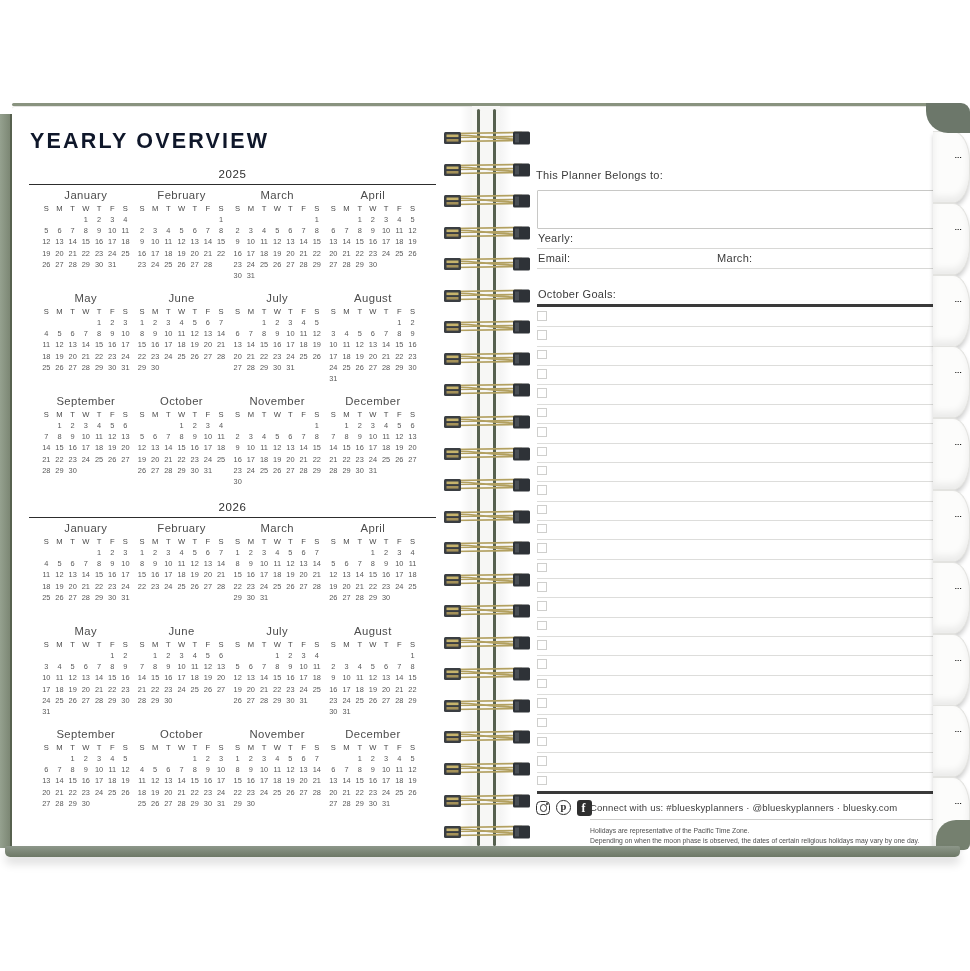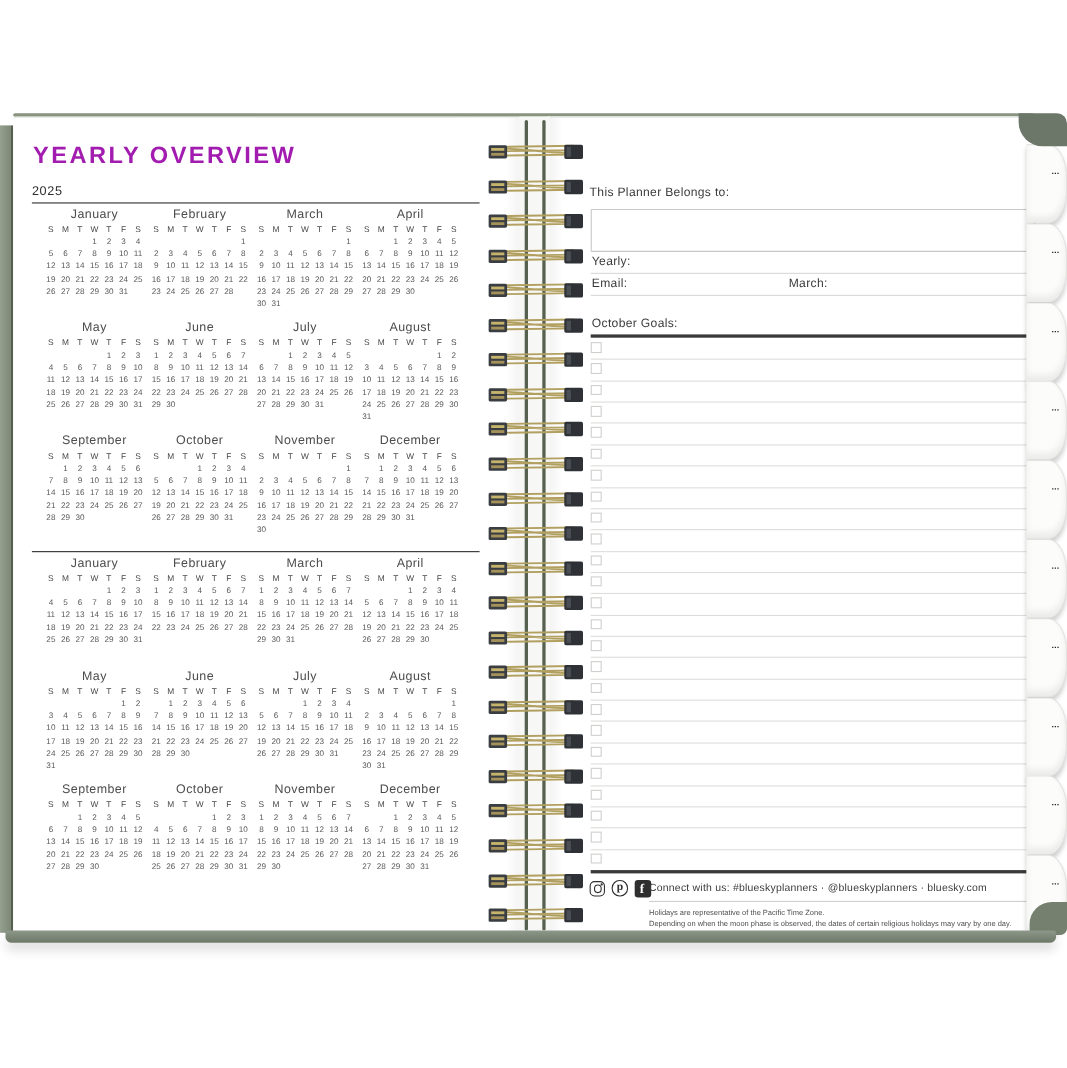--- a/index.html
+++ b/index.html
@@ -48,23 +48,23 @@
   .edge-tab{position:absolute;left:933px;width:37px;height:72px;background:#fcfcfb;
     border:1px solid #e3e3e0;border-left:none;
     border-radius:0 17px 17px 0 / 0 30px 30px 0;
     box-shadow:0 4px 4px rgba(0,0,0,0.18), inset 0 -5px 7px rgba(0,0,0,0.07);
     z-index:5;}
   .tab-mark{position:absolute;right:7px;top:22px;writing-mode:vertical-rl;
     font-size:7px;font-weight:bold;color:#1e1e1e;letter-spacing:1px;}
 
   
   .page-title{position:absolute;left:18px;top:22px;font-size:21.5px;font-weight:700;
-    letter-spacing:2.2px;color:#a21caf;}
+    letter-spacing:2.2px;color:#0f172a;}
   .year-block{position:absolute;left:17px;width:407px;}
-  .year-label{text-align:left;font-size:11.5px;color:#2e2e2e;height:16px;
+  .year-label{text-align:center;font-size:11.5px;color:#2e2e2e;height:16px;
     letter-spacing:0.6px;padding-bottom:3px;}
   .year-rule{border-top:1.6px solid #2d2d2d;}
   .months-grid{margin-top:4px;margin-left:9px;width:389px;display:grid;
     grid-template-columns:repeat(4,95.7px);grid-auto-rows:103px;justify-items:center;}
   .month{width:93px;text-align:center;}
   .month-name{font-size:11.3px;color:#4c4c4c;height:14px;letter-spacing:0.4px;}
   .dow-row,.week-row{display:flex;justify-content:center;}
   .cell{width:13.2px;font-size:7.4px;line-height:11.2px;color:#585858;text-align:center;}
   .dow-row .cell{color:#474747;font-size:7.6px;line-height:11px;}
 
@@ -821,20 +821,21 @@
                 <div class="cell">30</div>
                 <div class="cell">31</div>
                 <div class="cell"></div>
                 <div class="cell"></div>
                 <div class="cell"></div>
               </div>
             </div>
           </div>
         </div>
         <div class="year-block" style="top: 394px;">
+          <div class="year-label">2026</div>
           <div class="year-rule"></div>
           <div class="months-grid">
             <div class="month">
               <div class="month-name">January</div>
               <div class="dow-row">
                 <div class="cell">S</div>
                 <div class="cell">M</div>
                 <div class="cell">T</div>
                 <div class="cell">W</div>
                 <div class="cell">T</div>

